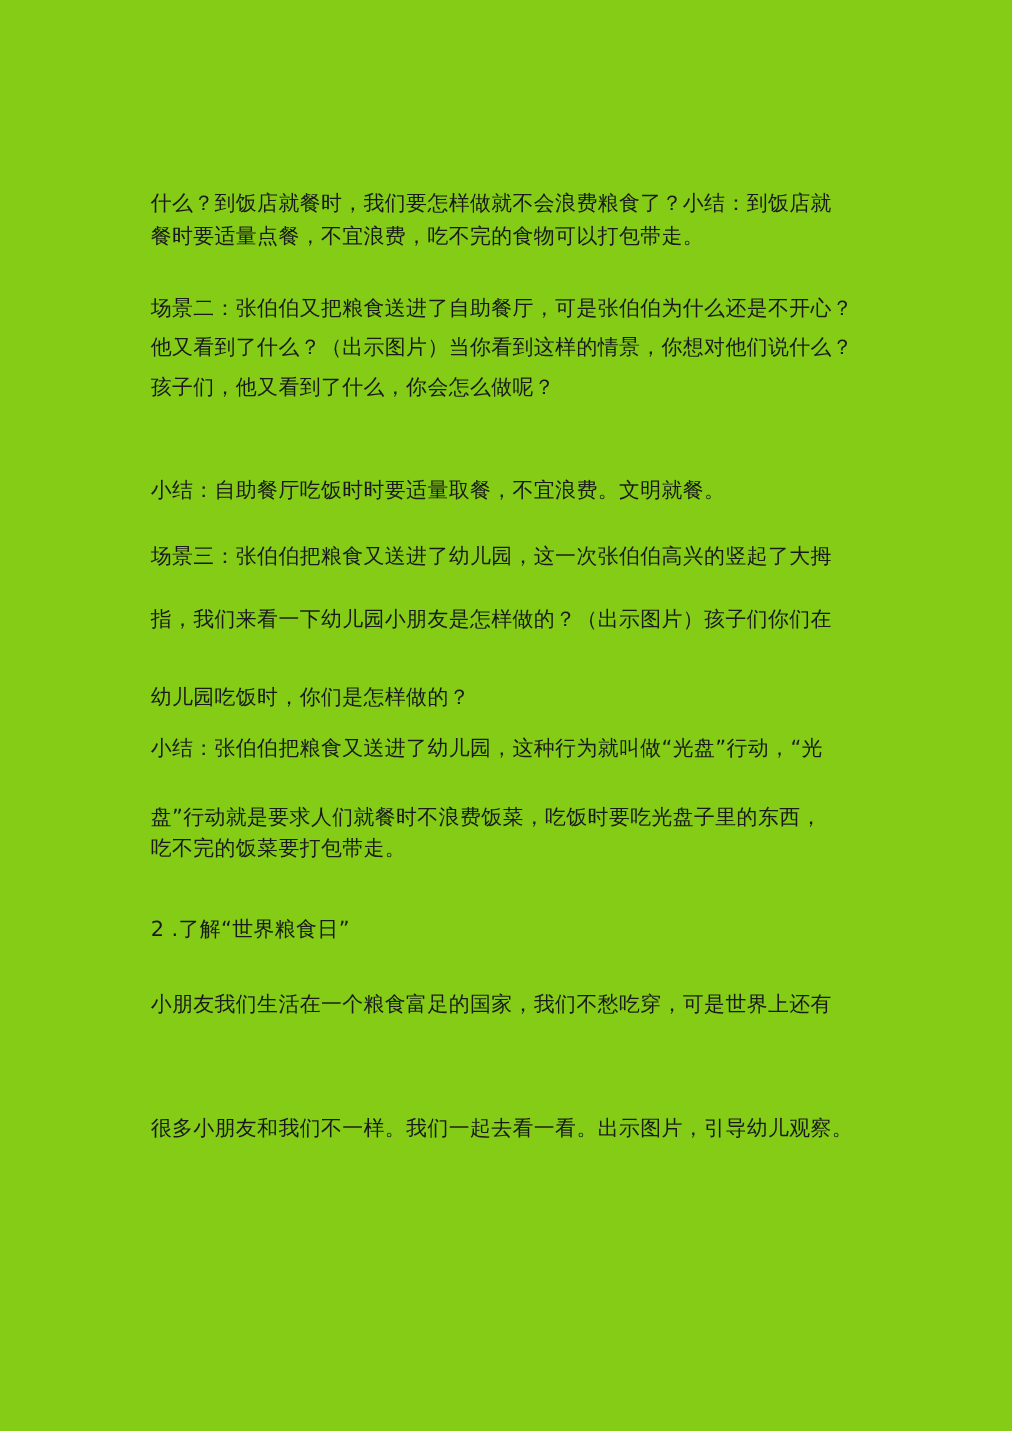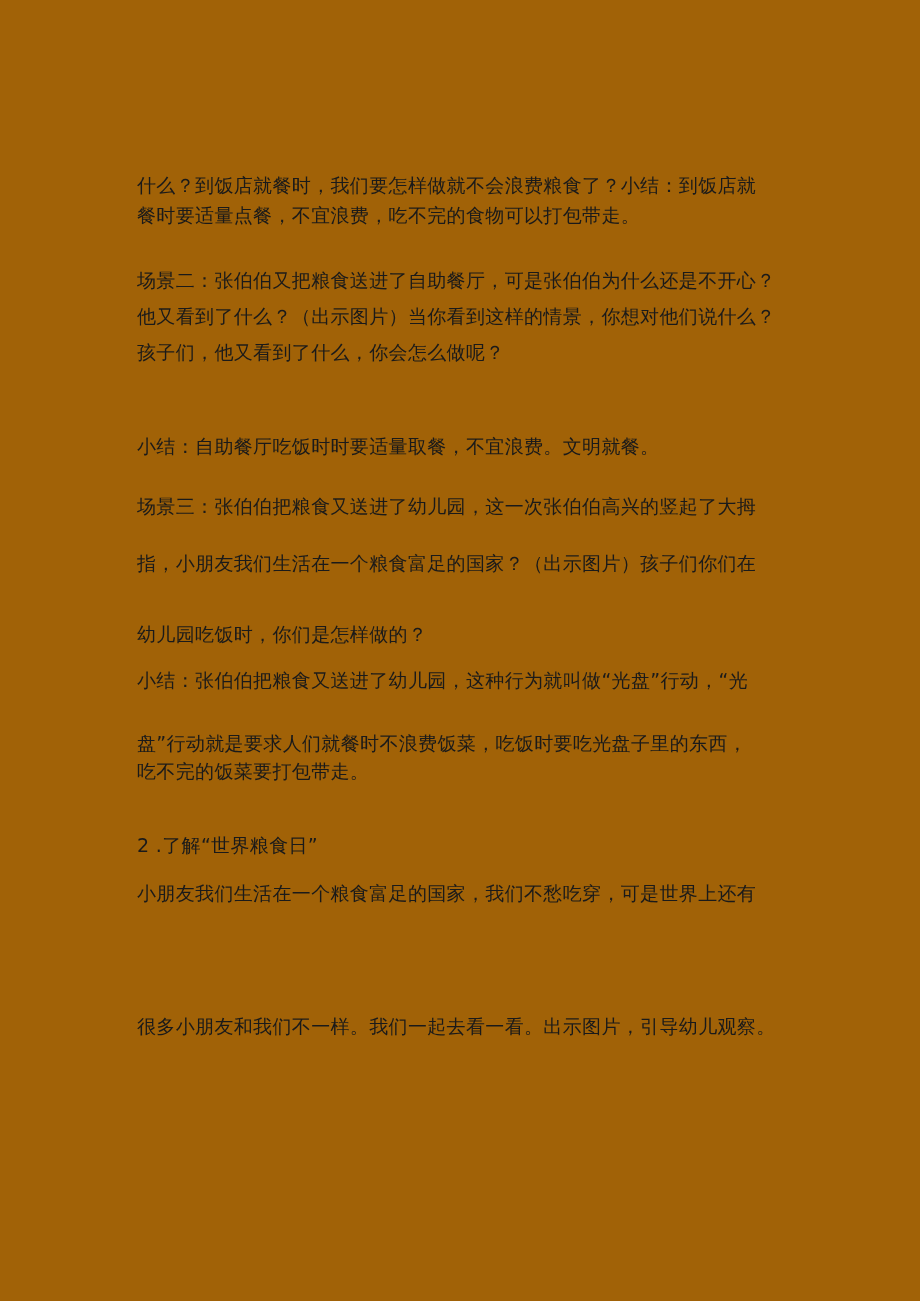--- a/index.html
+++ b/index.html
@@ -1,18 +1,18 @@
 <!DOCTYPE html>
 <html><head>
 <meta charset="utf-8">
 <style>
   html, body { margin: 0; padding: 0; background: #ffffff; }
   body { width: 920px; height: 1301px; position: relative; overflow: hidden;
          font-family: "DejaVu Sans", "Liberation Sans", sans-serif; color: #1a1a1a; }
-  .page { position: absolute; left: 0; top: 0; width: 920px; height: 1301px; background: #a16207; }
+  .page { position: absolute; left: 0; top: 0; width: 920px; height: 1301px; background: #84cc16; }
   .line { position: absolute; left: 137px; font-size: 19px; line-height: 22px;
           white-space: nowrap; letter-spacing: 0.35px; }
 </style>
 </head>
 <body>
 
 <div class="page">
   <div>
     <div class="line" style="top:174px">什么？到饭店就餐时，我们要怎样做就不会浪费粮食了？小结：到饭店就</div>
     <div class="line" style="top:204px">餐时要适量点餐，不宜浪费，吃不完的食物可以打包带走。</div>
@@ -23,31 +23,31 @@
     <div class="line" style="top:305px">他又看到了什么？（出示图片）当你看到这样的情景，你想对他们说什么？</div>
     <div class="line" style="top:341px">孩子们，他又看到了什么，你会怎么做呢？</div>
   </div>
 
   <div>
     <div class="line" style="top:435px">小结：自助餐厅吃饭时时要适量取餐，不宜浪费。文明就餐。</div>
   </div>
 
   <div>
     <div class="line" style="top:495px">场景三：张伯伯把粮食又送进了幼儿园，这一次张伯伯高兴的竖起了大拇</div>
-    <div class="line" style="top:552px">指，小朋友我们生活在一个粮食富足的国家？（出示图片）孩子们你们在</div>
+    <div class="line" style="top:552px">指，我们来看一下幼儿园小朋友是怎样做的？（出示图片）孩子们你们在</div>
     <div class="line" style="top:623px">幼儿园吃饭时，你们是怎样做的？</div>
   </div>
 
   <div>
     <div class="line" style="top:669px">小结：张伯伯把粮食又送进了幼儿园，这种行为就叫做“光盘”行动，“光</div>
     <div class="line" style="top:732px">盘”行动就是要求人们就餐时不浪费饭菜，吃饭时要吃光盘子里的东西，</div>
     <div class="line" style="top:760px">吃不完的饭菜要打包带走。</div>
   </div>
 
   <div>
     <div class="line" style="top:834px">2 .了解“世界粮食日”</div>
   </div>
 
   <div>
-    <div class="line" style="top:882px">小朋友我们生活在一个粮食富足的国家，我们不愁吃穿，可是世界上还有</div>
+    <div class="line" style="top:902px">小朋友我们生活在一个粮食富足的国家，我们不愁吃穿，可是世界上还有</div>
     <div class="line" style="top:1015px">很多小朋友和我们不一样。我们一起去看一看。出示图片，引导幼儿观察。</div>
   </div>
 </div>
 
 </body></html>

